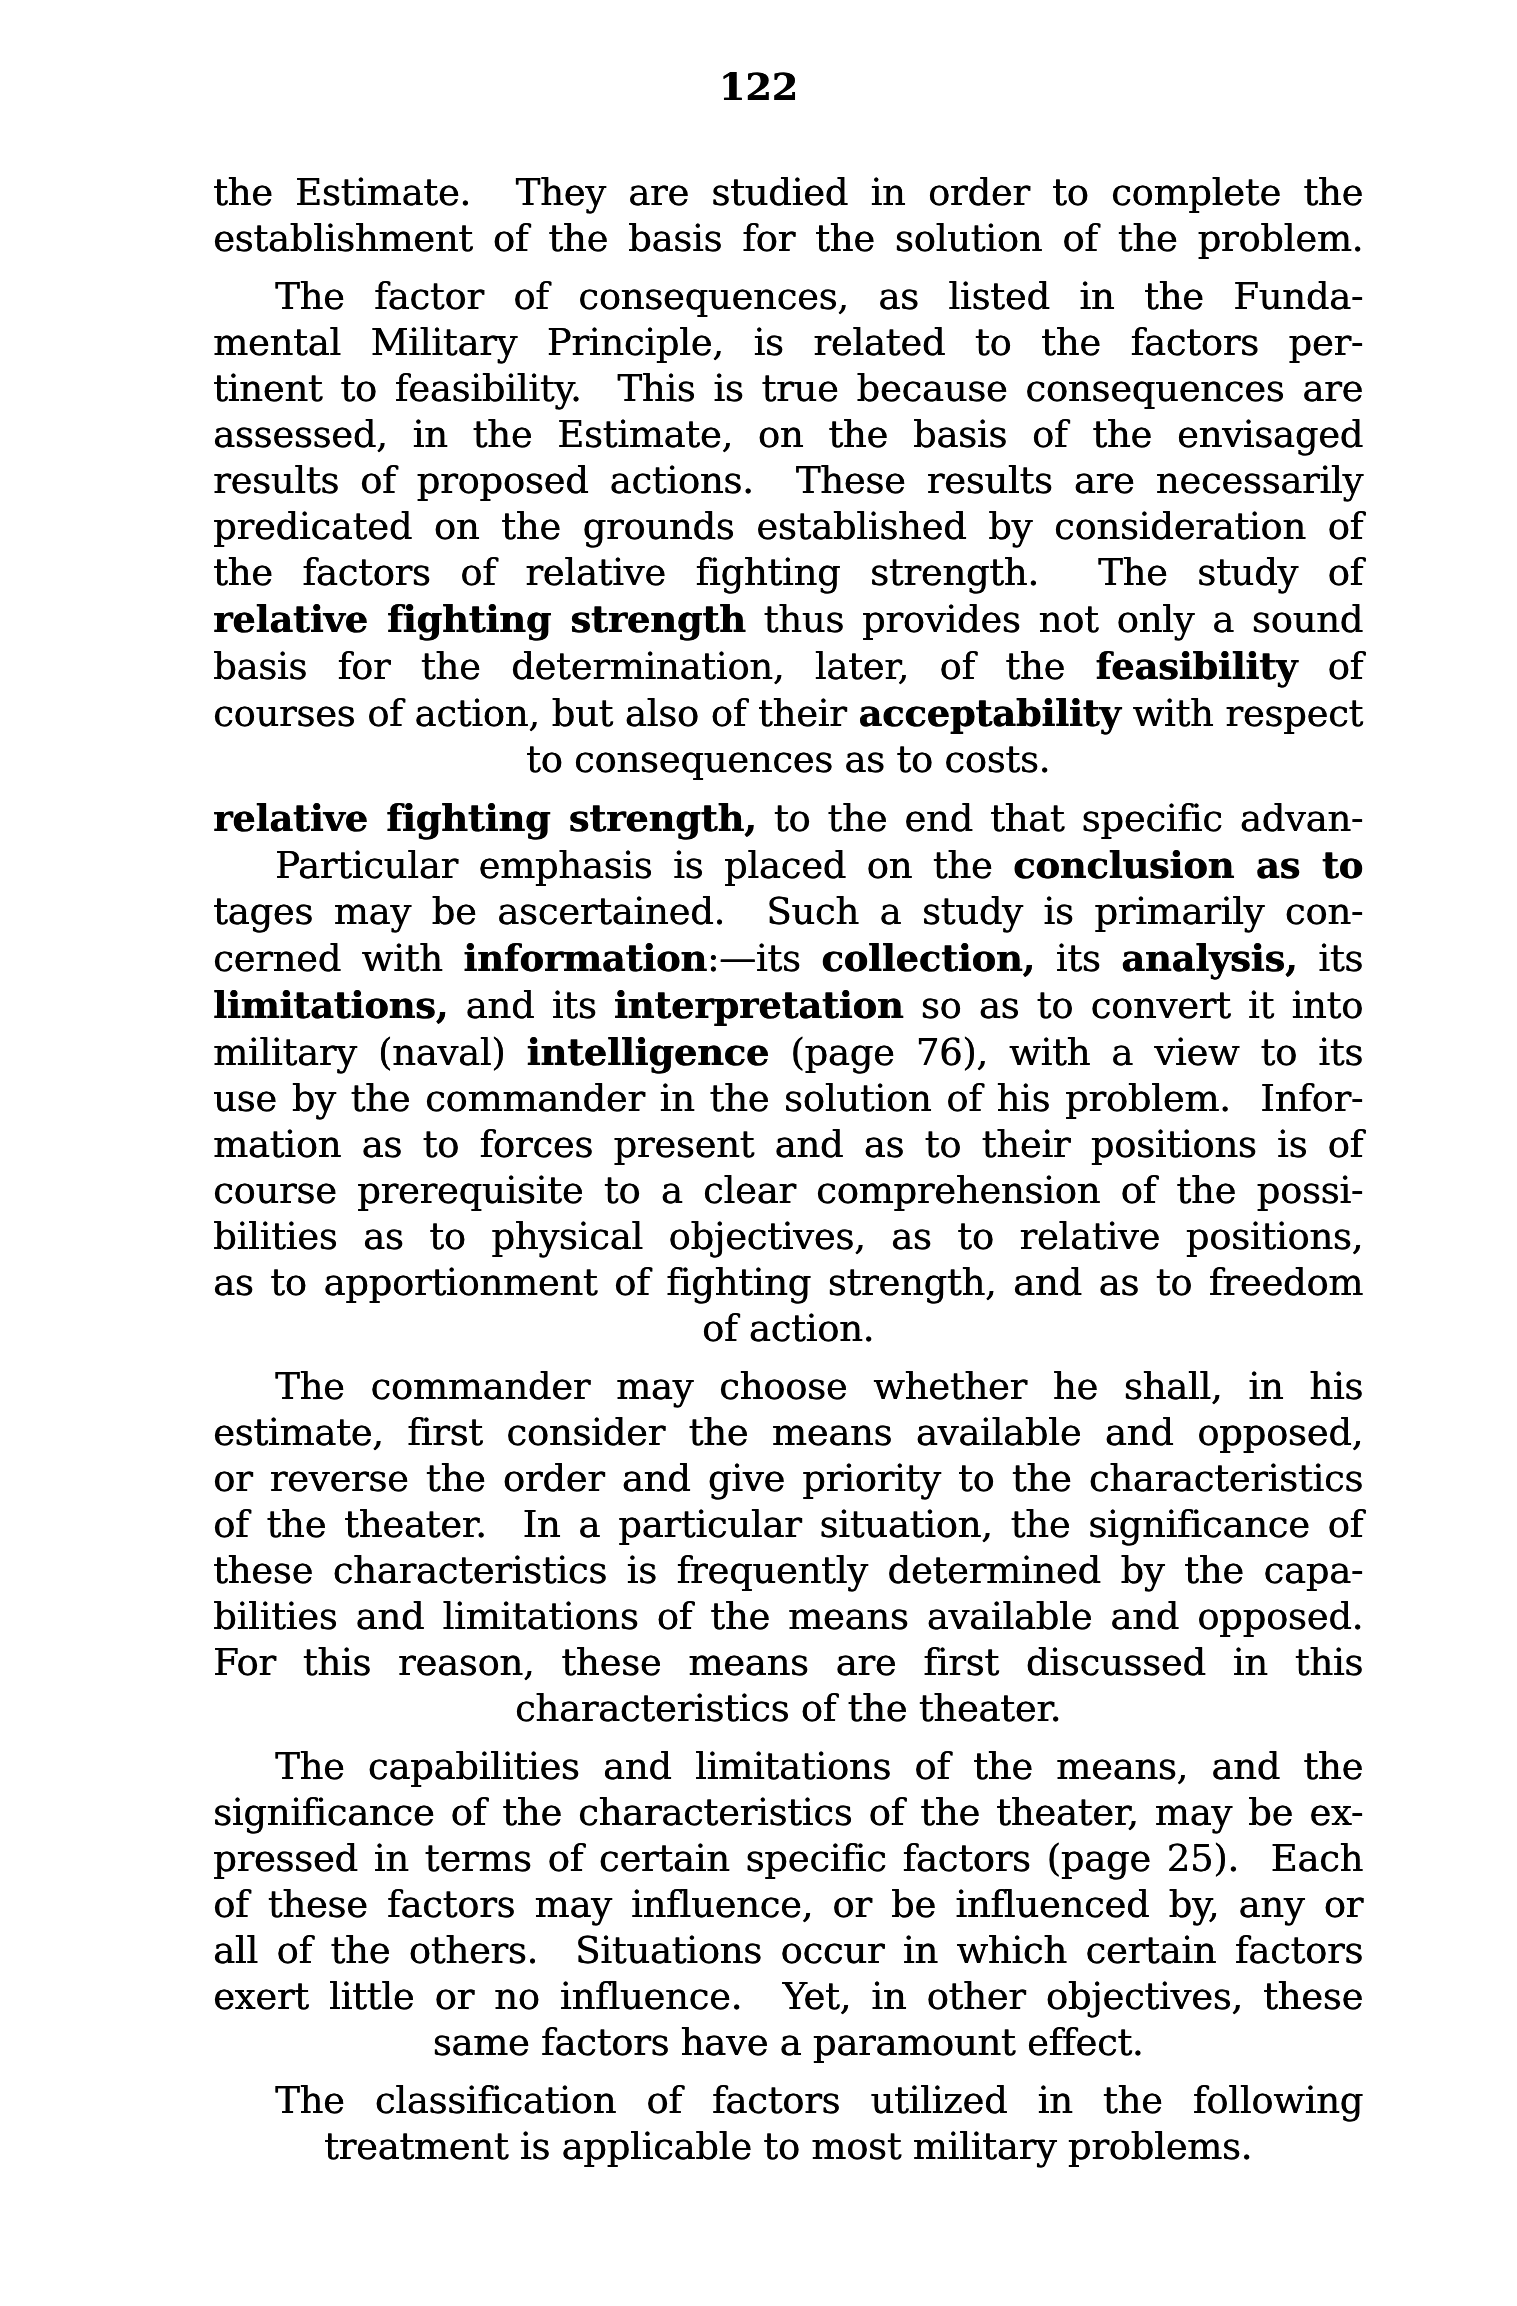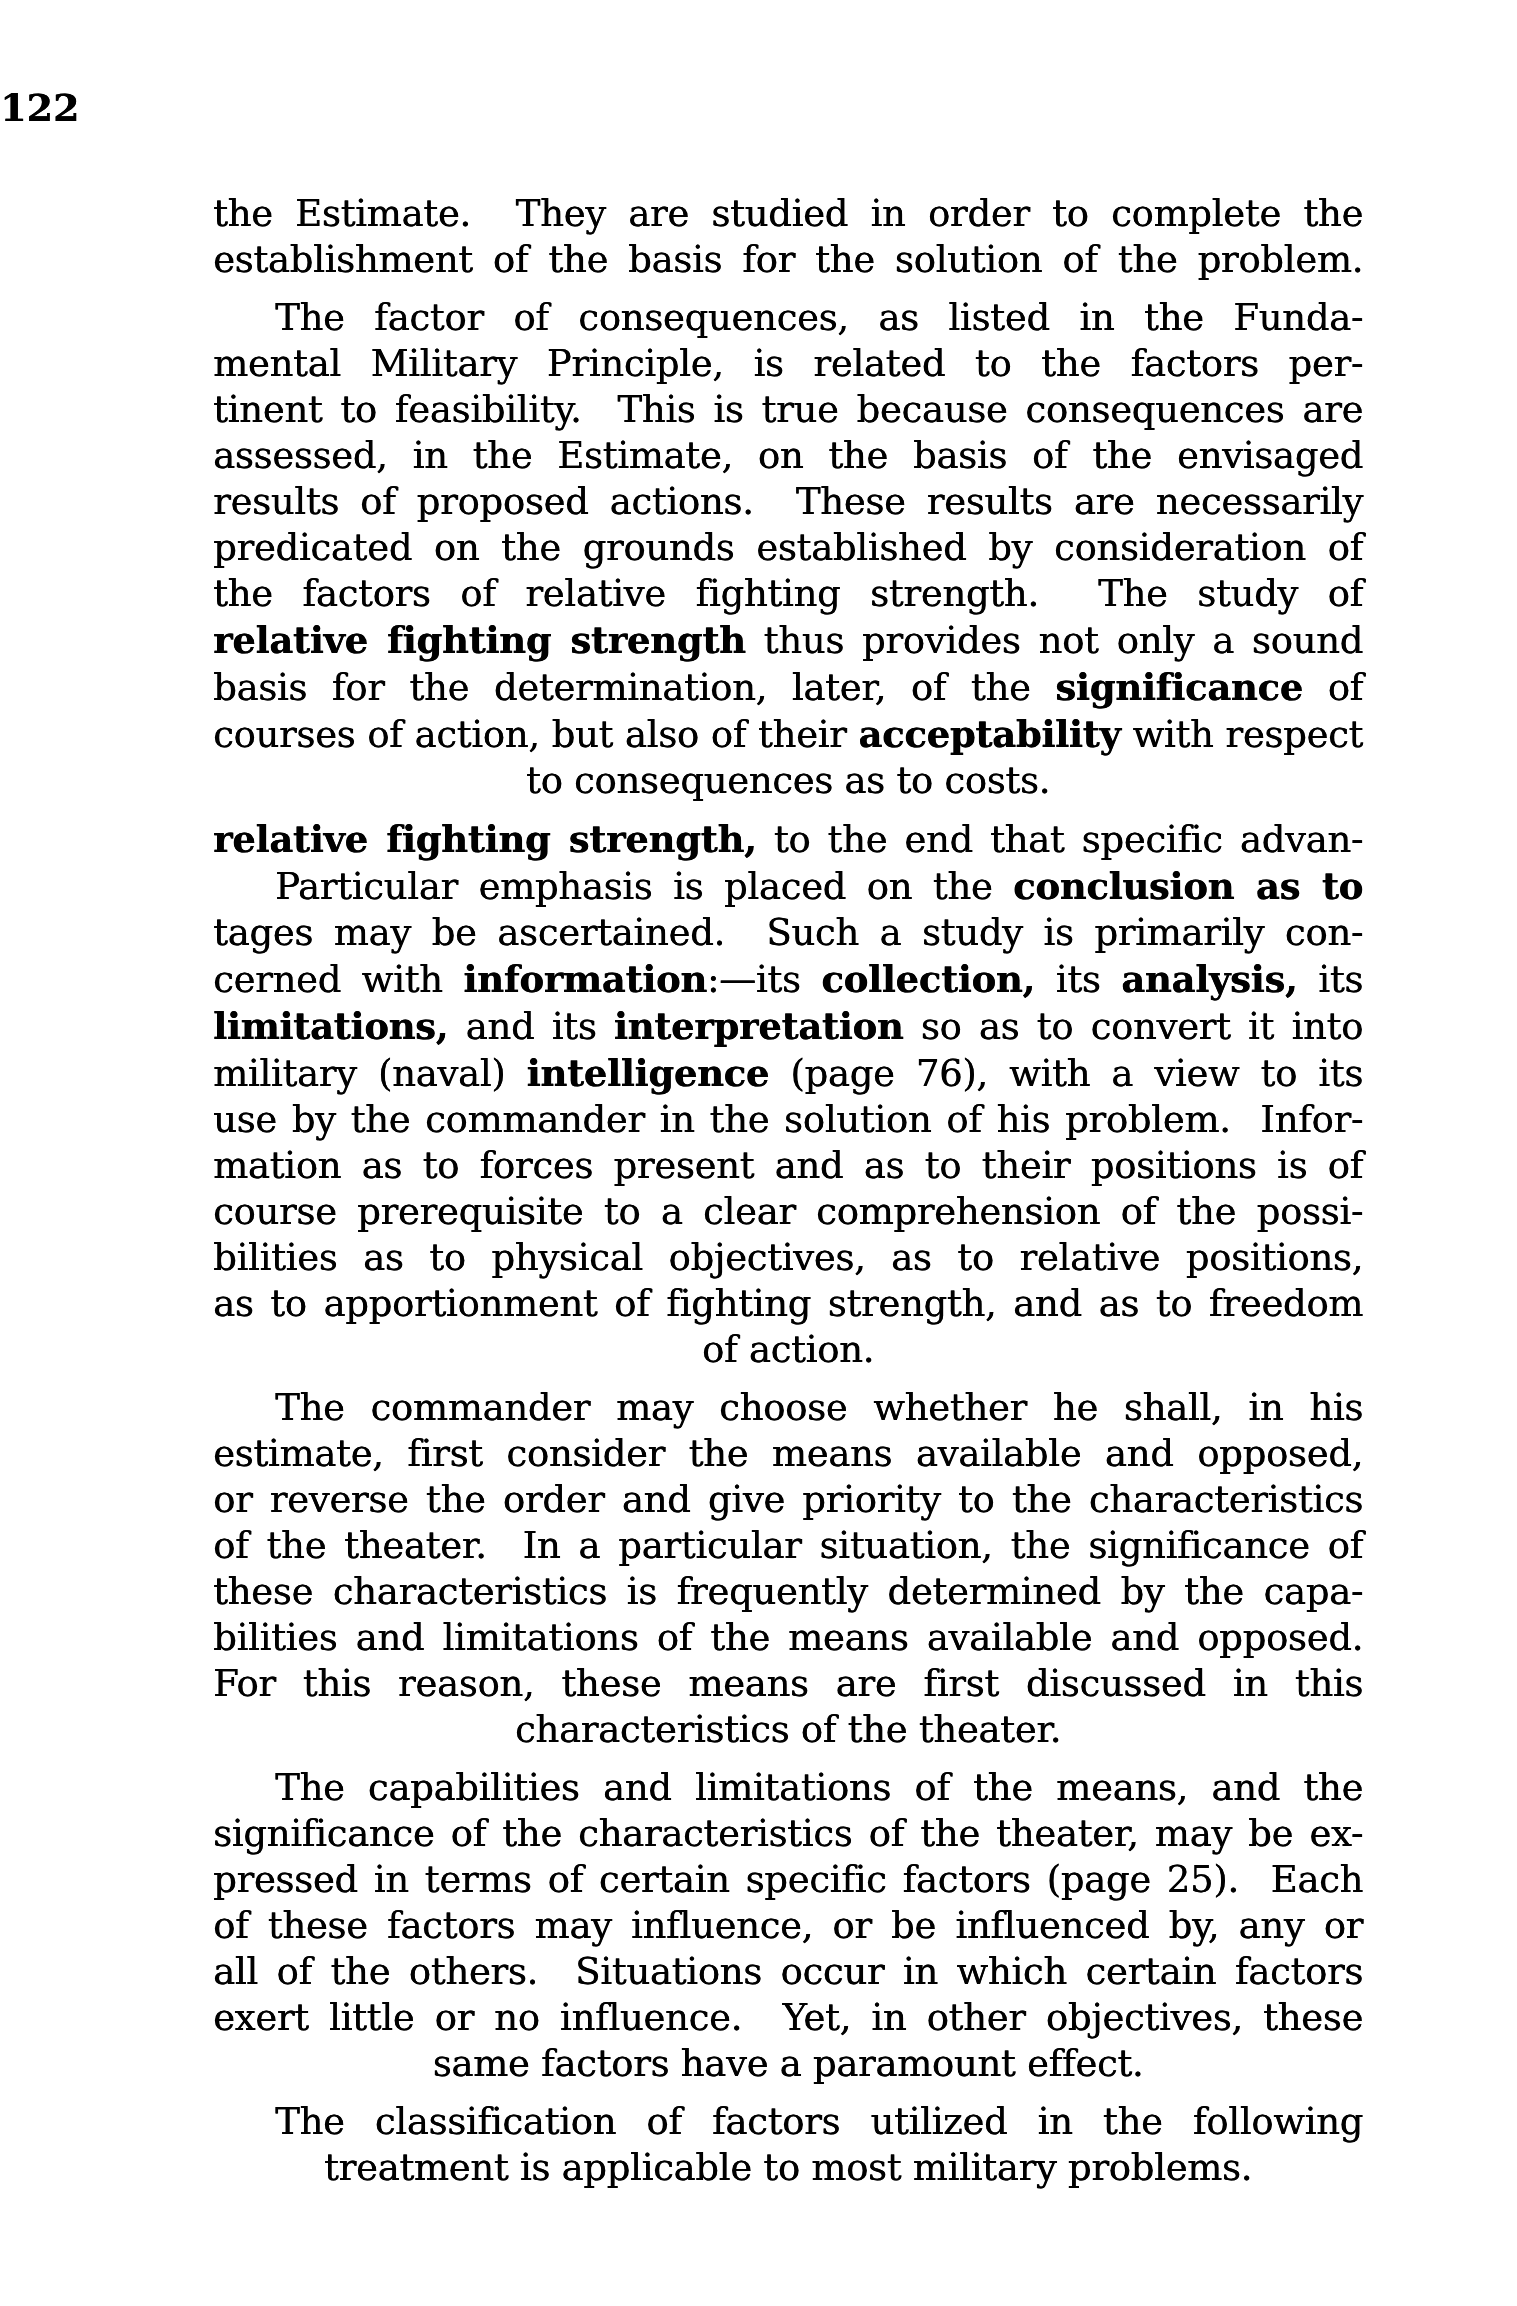--- a/index.html
+++ b/index.html
@@ -42,24 +42,25 @@
     text-align: justify;
     text-align-last: justify;
   }
   .line.indent {
     padding-left: 62px;
   }
   .line .b {
     font-weight: bold;
   }
   .page-number {
-    margin-top: 85px;
+    margin-top: 64px;
     font-size: 38px;
     line-height: 46px;
     font-weight: bold;
+    text-align: center;
     text-shadow: 0.4px 0 0 #000;
   }
 </style>
 </head>
 <body>
 
 <div class="page">
   <div class="text-block">
       <div class="para">
         <div class="line just"><span>the Estimate.  They are studied in order to complete the</span></div>
@@ -67,21 +68,21 @@
       </div>
       <div class="para">
         <div class="line just indent"><span>The factor of consequences, as listed in the Funda-</span></div>
         <div class="line just"><span>mental Military Principle, is related to the factors per-</span></div>
         <div class="line just"><span>tinent to feasibility.  This is true because consequences are</span></div>
         <div class="line just"><span>assessed, in the Estimate, on the basis of the envisaged</span></div>
         <div class="line just"><span>results of proposed actions.  These results are necessarily</span></div>
         <div class="line just"><span>predicated on the grounds established by consideration of</span></div>
         <div class="line just"><span>the factors of relative fighting strength.  The study of</span></div>
         <div class="line just"><span class="b">relative fighting strength</span><span> thus provides not only a sound</span></div>
-        <div class="line just"><span>basis for the determination, later, of the </span><span class="b">significance</span><span> of</span></div>
+        <div class="line just"><span>basis for the determination, later, of the </span><span class="b">feasibility</span><span> of</span></div>
         <div class="line just"><span>courses of action, but also of their </span><span class="b">acceptability</span><span> with respect</span></div>
         <div class="line"><span>to consequences as to costs.</span></div>
       </div>
       <div class="para">
         <div class="line just"><span class="b">relative fighting strength,</span><span> to the end that specific advan-</span></div>
         <div class="line just indent"><span>Particular emphasis is placed on the </span><span class="b">conclusion as to</span></div>
         <div class="line just"><span>tages may be ascertained.  Such a study is primarily con-</span></div>
         <div class="line just"><span>cerned with </span><span class="b">information</span><span>:—its </span><span class="b">collection,</span><span> its </span><span class="b">analysis,</span><span> its</span></div>
         <div class="line just"><span class="b">limitations,</span><span> and its </span><span class="b">interpretation</span><span> so as to convert it into</span></div>
         <div class="line just"><span>military (naval) </span><span class="b">intelligence</span><span> (page 76), with a view to its</span></div>

